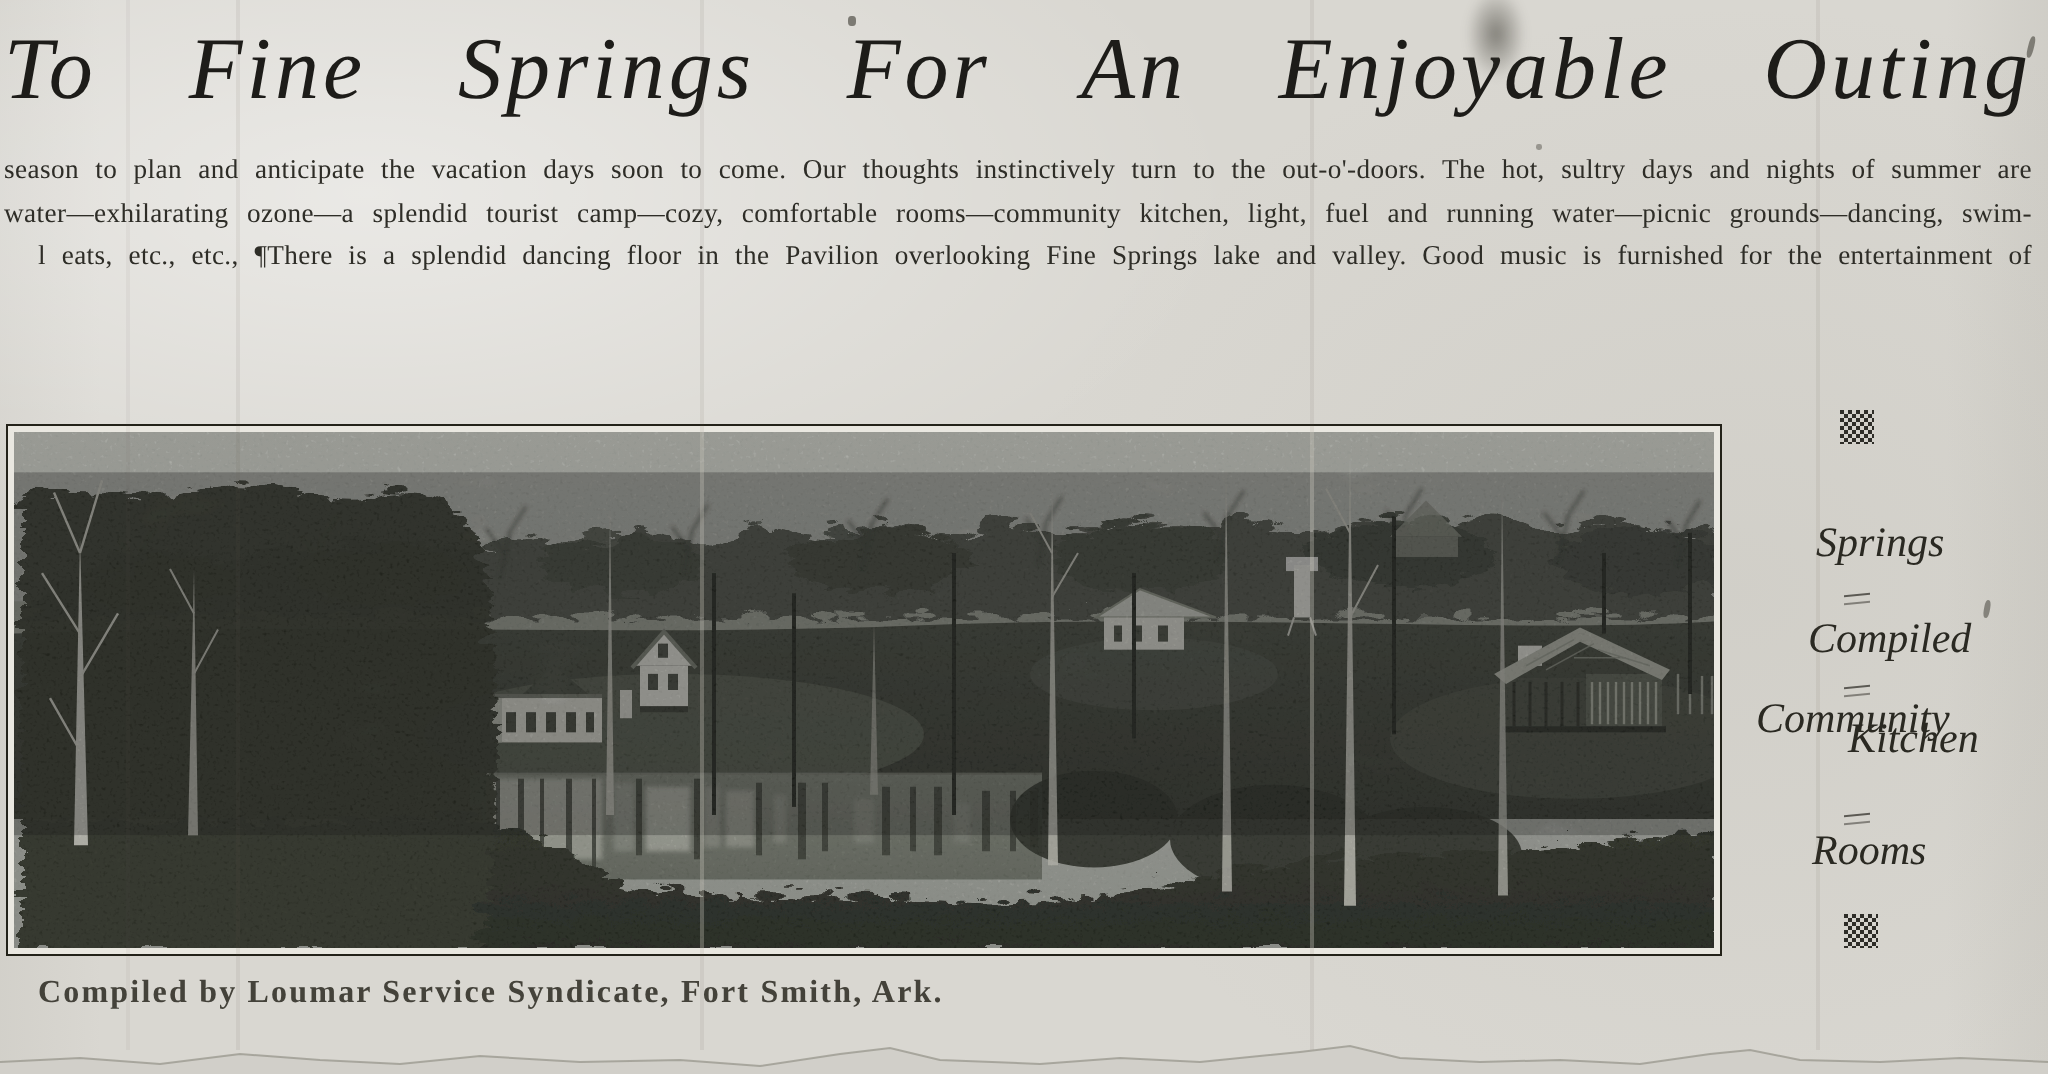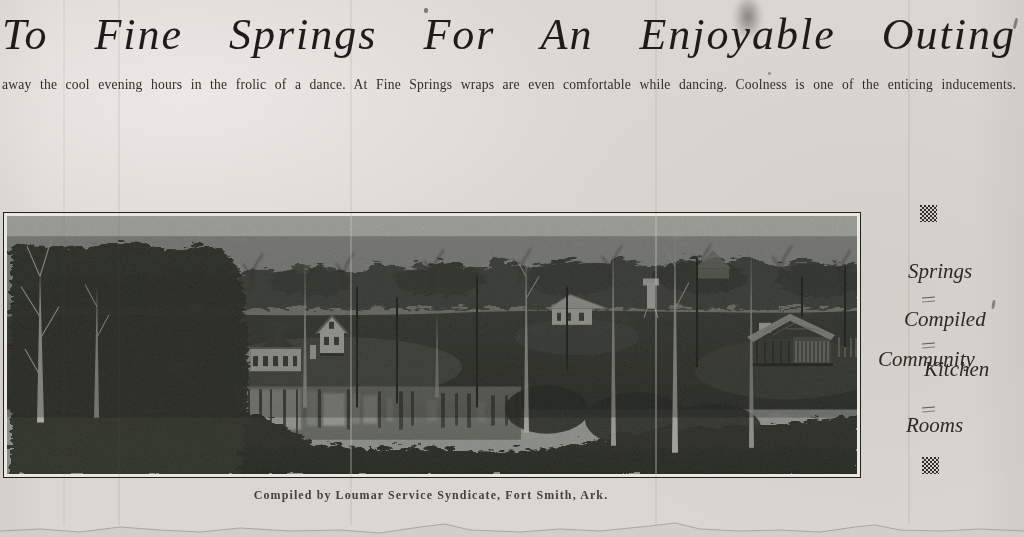--- a/index.html
+++ b/index.html
@@ -29,22 +29,22 @@
     color:#2e2d27; letter-spacing:.2px; overflow:hidden;
     text-align:justify; text-align-last:justify; white-space:nowrap;
   }
   .bodytext .line:nth-child(3) { padding-left:17px; }
   .photo-frame {
     position:absolute; left:3px; top:212px; width:858px; height:266px;
     border:1.5px solid #232219; background:#e9e7e0; padding:3px;
   }
   .photo-frame svg { display:block; width:100%; height:100%; }
   .caption {
-    position:absolute; top:488px; left:2px; width:858px;
-    text-align:center; font-size:12px; font-weight:bold;
+    position:absolute; top:488px; left:19px; width:858px;
+    text-align:left; font-size:16px; font-weight:bold;
     letter-spacing:1.1px; color:#44423a;
   }
   .services { position:absolute; left:862px; top:195px; width:128px; height:300px; }
   .services .label {
     position:absolute; font-style:italic; font-size:21px; color:#2a2922;
     white-space:nowrap;
   }
   .lbl-0 { left:46px; top:64px; }
   .lbl-1 { left:42px; top:112px; }
   .lbl-2 { left:16px; top:152px; }
@@ -80,21 +80,23 @@
   .torn-edge { position:absolute; left:0; bottom:0; width:1024px; height:16px; }
 </style>
 </head>
 <body>
 
 <div class="paper-shade"></div>
 
 <div class="headline">To Fine Springs For An Enjoyable Outing</div>
 
 <div class="bodytext">
-  <div class="line">away the cool evening hours in the frolic of a dance.  At Fine Springs wraps are even comfortable while dancing.  Coolness is one of the enticing inducements.</div>
+  <div class="line">season to plan and anticipate the vacation days soon to come.  Our thoughts instinctively turn to the out-o'-doors.  The hot, sultry days and nights of summer are</div>
+  <div class="line">water—exhilarating ozone—a splendid tourist camp—cozy, comfortable rooms—community kitchen, light, fuel and running water—picnic grounds—dancing, swim-</div>
+  <div class="line">l eats, etc., etc.,  ¶There is a splendid dancing floor in the Pavilion overlooking Fine Springs lake and valley.  Good music is furnished for the entertainment of</div>
 </div>
 
 <div class="photo-frame">
 <svg viewBox="0 0 850 256" preserveAspectRatio="none">
   <defs>
     <linearGradient id="g-sky" x1="0" y1="0" x2="0" y2="1">
       <stop offset="0" stop-color="#b6b8b1"></stop>
           <stop offset="1" stop-color="#a0a39c"></stop>
     </linearGradient>
     <linearGradient id="g-hill" x1="0" y1="0" x2="0" y2="1">

